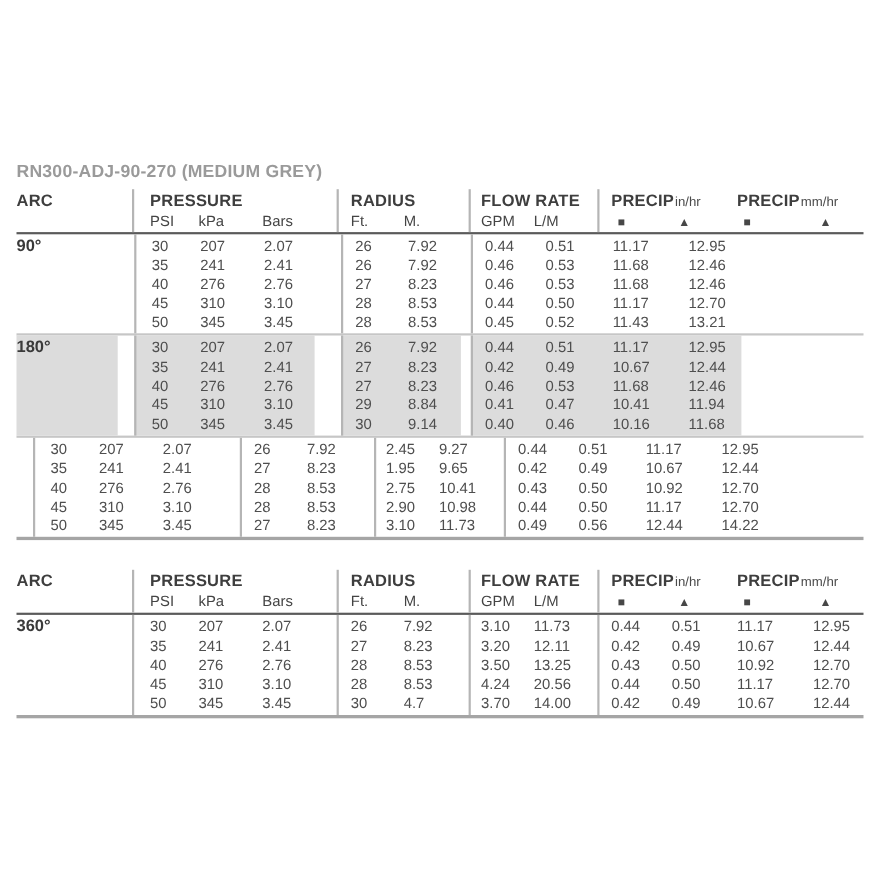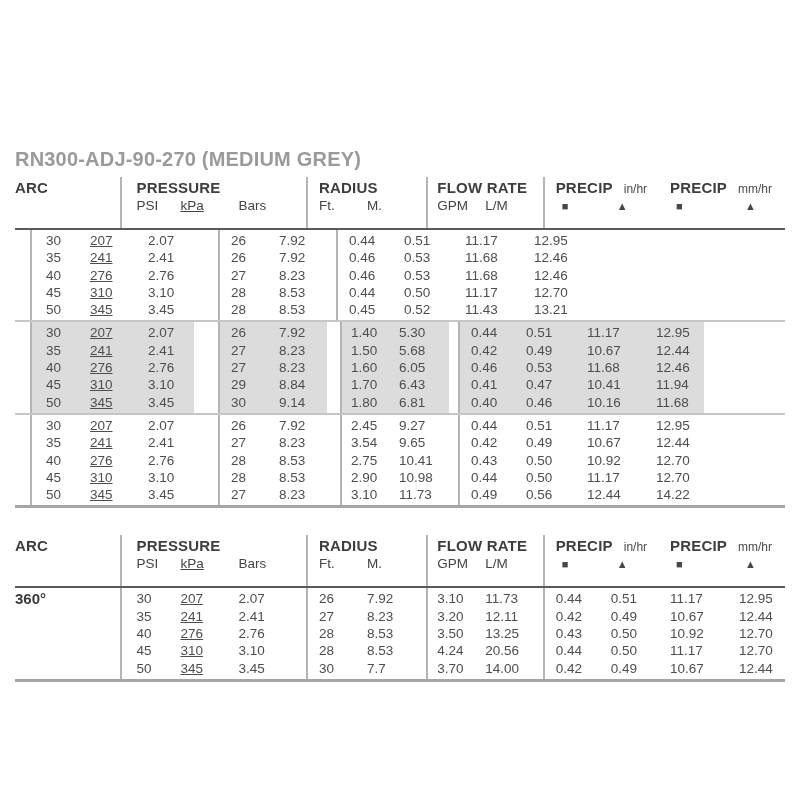--- a/index.html
+++ b/index.html
@@ -19,21 +19,21 @@
     width:800px;height:800px;background:var(--page-bg);
     font-family:"Liberation Sans", sans-serif;
     color:var(--data-text);
     -webkit-font-smoothing:antialiased;
     overflow:hidden;
   }
   .content{margin:148px 15px 0 15px;width:770px;}
 
   .tbl-title{
     margin:0 0 5px 0;
-    font-size:20px;font-weight:bold;letter-spacing:.2px;
+    font-size:16px;font-weight:bold;letter-spacing:.2px;
   }
   .tbl-title.medium{color:var(--title-medium);}
   .tbl-title.light{color:var(--title-light);}
 
   .perf-table + .perf-table{margin-top:26px;}
 
   .tbl{border-bottom:3px solid var(--bottom-rule);}
 
   
   .grp-row{display:flex;align-items:stretch;}
@@ -42,34 +42,34 @@
   .g-press{width:148px;margin-left:15px;border-left:2px solid var(--divider);padding-left:14px;}
   .g-rad  {width:96px; margin-left:24px;border-left:2px solid var(--divider);padding-left:11px;}
   .g-flow {width:98px; margin-left:13px;border-left:2px solid var(--divider);padding-left:9px;}
   .g-pin  {width:99px; margin-left:9px; border-left:2px solid var(--divider);padding-left:11px;}
   .g-pmm  {width:117px;padding-left:17px;}
 
   
   .ln{height:17.3px;line-height:17.3px;white-space:nowrap;font-size:13.5px;color:var(--data-text);}
   .ln span{display:inline-block;}
   .g-press .ln span:nth-child(1){width:44px;}
-  .g-press .ln span:nth-child(2){width:58px;text-decoration:underline;}
+  .g-press .ln span:nth-child(2){width:58px;}
   .g-rad  .ln span:nth-child(1){width:48px;}
   .g-flow .ln span:nth-child(1){width:48px;}
   .g-pin  .ln span:nth-child(1){width:55px;}
   .g-pmm  .ln span:nth-child(1){width:69px;}
 
   
   .hdr-row{border-bottom:2px solid var(--header-rule);padding-top:1px;}
-  .hdr-row .g{padding-top:2px;padding-bottom:14px;}
+  .hdr-row .g{padding-top:2px;padding-bottom:2px;}
   .glabel{
     font-size:15px;font-weight:bold;color:var(--header-text);
     height:18px;line-height:18px;letter-spacing:.2px;white-space:nowrap;
   }
-  .glabel .unit{font-size:12px;font-weight:normal;color:#4a4a4a;margin-left:11px;letter-spacing:0;}
+  .glabel .unit{font-size:12px;font-weight:normal;color:#4a4a4a;margin-left:1px;letter-spacing:0;}
   .sub{height:17px;line-height:17px;font-size:13.5px;color:#444444;}
   .sym{font-size:11px;color:#474747;text-indent:6px;}
 
   
   .sec{display:flex;align-items:stretch;}
   .sec + .sec{border-top:2px solid var(--section-rule);}
   .sec .g{padding-top:2px;padding-bottom:2px;}
   .arcv{font-size:15px;font-weight:bold;color:#3a3a3a;line-height:17.3px;}
   .sec.hl .g{background:var(--band);}
 </style>
@@ -111,20 +111,23 @@
         </div>
         <div class="g g-pmm">
           <div class="glabel"><span>PRECIP</span><span class="unit">mm/hr</span></div>
           <div class="ln sub">
             <span class="sym">■</span><span class="sym">▲</span>
           </div>
         </div>
       </div>
       <div class="sections">
           <div class="sec">
+            <div class="g g-arc">
+              <div class="arcv">90°</div>
+            </div>
             <div class="g g-press">
               <div class="ln"><span>30</span><span>207</span><span>2.07</span></div>
               <div class="ln"><span>35</span><span>241</span><span>2.41</span></div>
               <div class="ln"><span>40</span><span>276</span><span>2.76</span></div>
               <div class="ln"><span>45</span><span>310</span><span>3.10</span></div>
               <div class="ln"><span>50</span><span>345</span><span>3.45</span></div>
             </div>
             <div class="g g-rad">
               <div class="ln"><span>26</span><span>7.92</span></div>
               <div class="ln"><span>26</span><span>7.92</span></div>
@@ -141,40 +144,36 @@
             </div>
             <div class="g g-pmm">
               <div class="ln"><span>11.17</span><span>12.95</span></div>
               <div class="ln"><span>11.68</span><span>12.46</span></div>
               <div class="ln"><span>11.68</span><span>12.46</span></div>
               <div class="ln"><span>11.17</span><span>12.70</span></div>
               <div class="ln"><span>11.43</span><span>13.21</span></div>
             </div>
           </div>
           <div class="sec hl">
+            <div class="g g-arc">
+              <div class="arcv">180°</div>
+            </div>
             <div class="g g-press">
               <div class="ln"><span>30</span><span>207</span><span>2.07</span></div>
               <div class="ln"><span>35</span><span>241</span><span>2.41</span></div>
               <div class="ln"><span>40</span><span>276</span><span>2.76</span></div>
               <div class="ln"><span>45</span><span>310</span><span>3.10</span></div>
               <div class="ln"><span>50</span><span>345</span><span>3.45</span></div>
             </div>
             <div class="g g-rad">
               <div class="ln"><span>26</span><span>7.92</span></div>
               <div class="ln"><span>27</span><span>8.23</span></div>
               <div class="ln"><span>27</span><span>8.23</span></div>
               <div class="ln"><span>29</span><span>8.84</span></div>
               <div class="ln"><span>30</span><span>9.14</span></div>
-            </div>
-            <div class="g g-flow">
-              <div class="ln"><span>1.40</span><span>5.30</span></div>
-              <div class="ln"><span>1.50</span><span>5.68</span></div>
-              <div class="ln"><span>1.60</span><span>6.05</span></div>
-              <div class="ln"><span>1.70</span><span>6.43</span></div>
-              <div class="ln"><span>1.80</span><span>6.81</span></div>
             </div>
             <div class="g g-pin">
               <div class="ln"><span>0.44</span><span>0.51</span></div>
               <div class="ln"><span>0.42</span><span>0.49</span></div>
               <div class="ln"><span>0.46</span><span>0.53</span></div>
               <div class="ln"><span>0.41</span><span>0.47</span></div>
               <div class="ln"><span>0.40</span><span>0.46</span></div>
             </div>
             <div class="g g-pmm">
               <div class="ln"><span>11.17</span><span>12.95</span></div>
@@ -194,21 +193,21 @@
             </div>
             <div class="g g-rad">
               <div class="ln"><span>26</span><span>7.92</span></div>
               <div class="ln"><span>27</span><span>8.23</span></div>
               <div class="ln"><span>28</span><span>8.53</span></div>
               <div class="ln"><span>28</span><span>8.53</span></div>
               <div class="ln"><span>27</span><span>8.23</span></div>
             </div>
             <div class="g g-flow">
               <div class="ln"><span>2.45</span><span>9.27</span></div>
-              <div class="ln"><span>3.54</span><span>9.65</span></div>
+              <div class="ln"><span>1.95</span><span>9.65</span></div>
               <div class="ln"><span>2.75</span><span>10.41</span></div>
               <div class="ln"><span>2.90</span><span>10.98</span></div>
               <div class="ln"><span>3.10</span><span>11.73</span></div>
             </div>
             <div class="g g-pin">
               <div class="ln"><span>0.44</span><span>0.51</span></div>
               <div class="ln"><span>0.42</span><span>0.49</span></div>
               <div class="ln"><span>0.43</span><span>0.50</span></div>
               <div class="ln"><span>0.44</span><span>0.50</span></div>
               <div class="ln"><span>0.49</span><span>0.56</span></div>
@@ -272,21 +271,21 @@
               <div class="ln"><span>35</span><span>241</span><span>2.41</span></div>
               <div class="ln"><span>40</span><span>276</span><span>2.76</span></div>
               <div class="ln"><span>45</span><span>310</span><span>3.10</span></div>
               <div class="ln"><span>50</span><span>345</span><span>3.45</span></div>
             </div>
             <div class="g g-rad">
               <div class="ln"><span>26</span><span>7.92</span></div>
               <div class="ln"><span>27</span><span>8.23</span></div>
               <div class="ln"><span>28</span><span>8.53</span></div>
               <div class="ln"><span>28</span><span>8.53</span></div>
-              <div class="ln"><span>30</span><span>7.7</span></div>
+              <div class="ln"><span>30</span><span>4.7</span></div>
             </div>
             <div class="g g-flow">
               <div class="ln"><span>3.10</span><span>11.73</span></div>
               <div class="ln"><span>3.20</span><span>12.11</span></div>
               <div class="ln"><span>3.50</span><span>13.25</span></div>
               <div class="ln"><span>4.24</span><span>20.56</span></div>
               <div class="ln"><span>3.70</span><span>14.00</span></div>
             </div>
             <div class="g g-pin">
               <div class="ln"><span>0.44</span><span>0.51</span></div>

